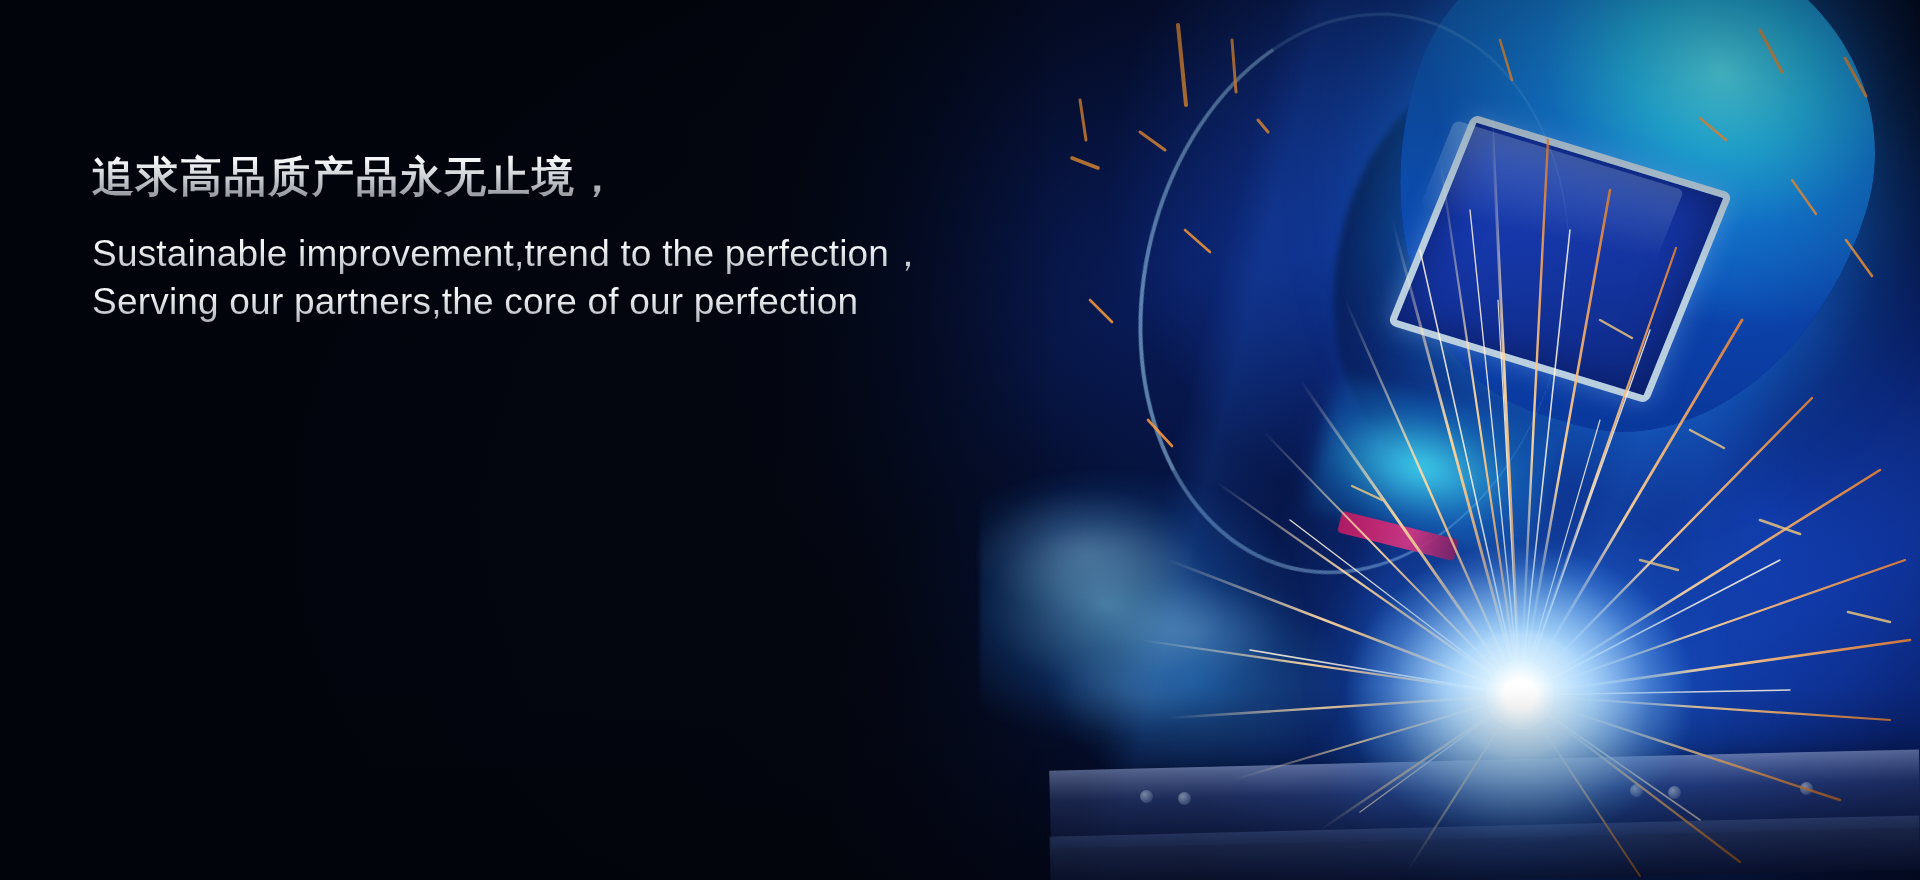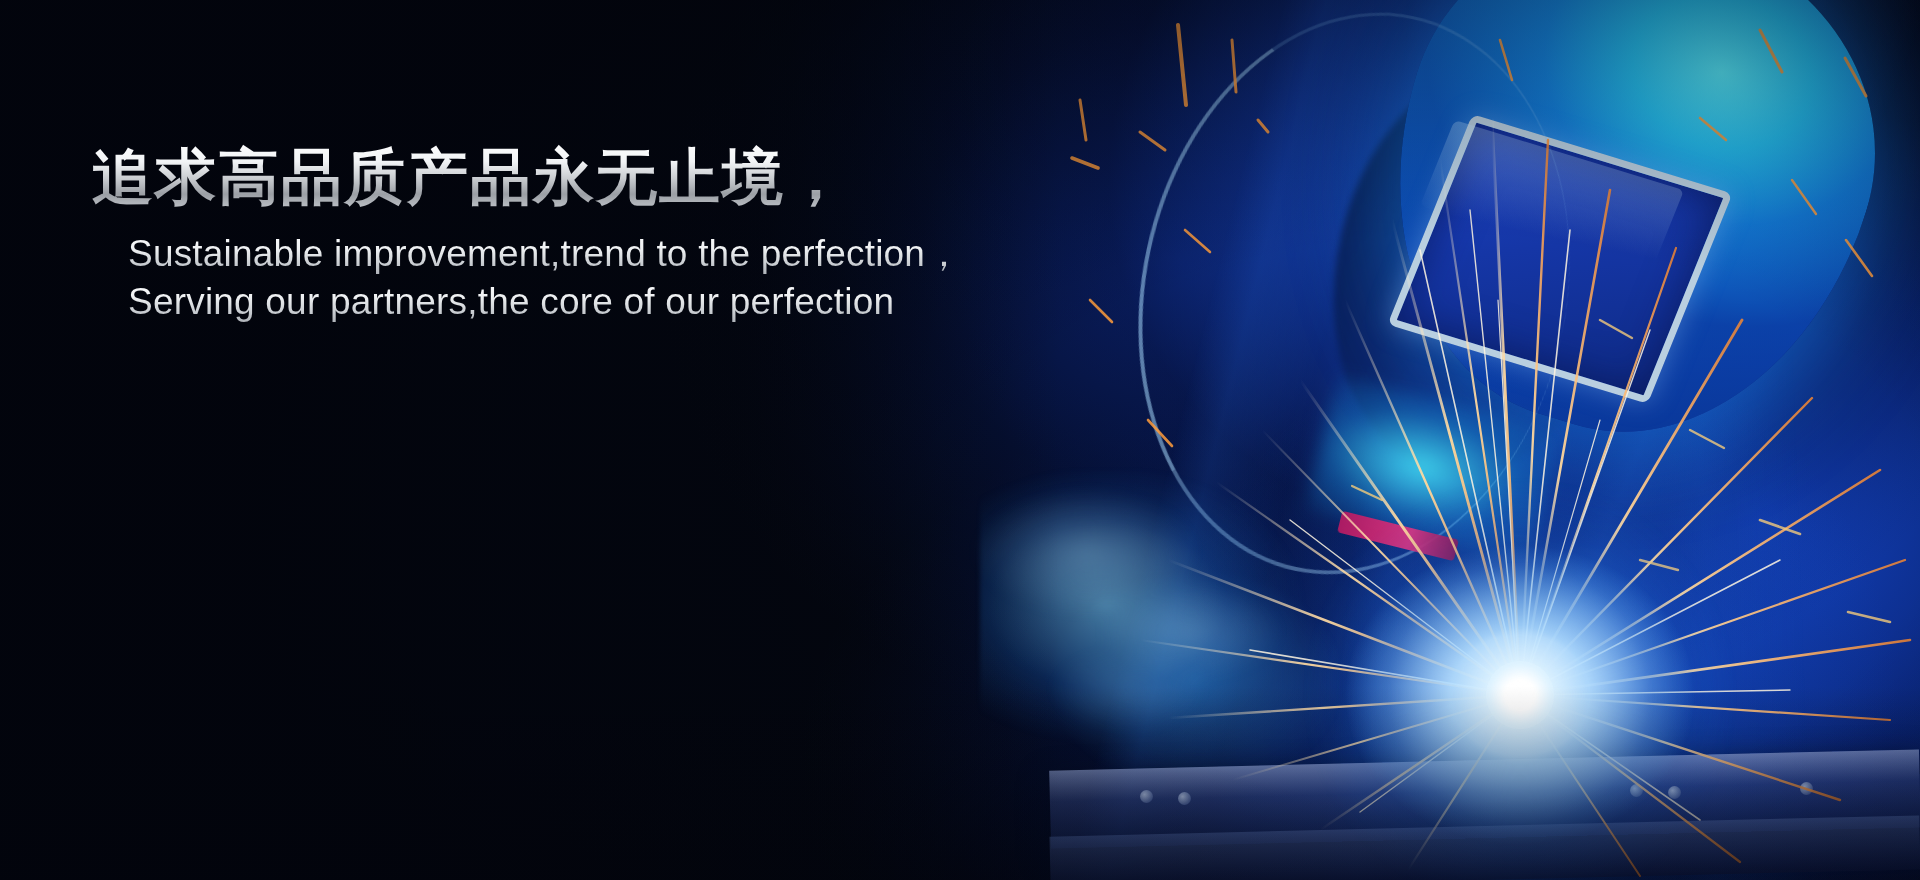--- a/index.html
+++ b/index.html
@@ -158,40 +158,40 @@
     pointer-events:none;
   }
 
   
   #copy{
     position:absolute;left:92px;top:138px;width:980px;z-index:20;
   }
   .cn{
     font-family:"DejaVu Sans","Liberation Sans",sans-serif;
     font-weight:700;
-    font-size:61px;
+    font-size:42px;
     line-height:78px;
     letter-spacing:2px;
     background:linear-gradient(180deg,#ffffff 0%,#f2f4f6 30%,#c9ccd0 52%,#9b9fa5 72%,#cfd3d8 100%);
     -webkit-background-clip:text;background-clip:text;
     color:transparent;-webkit-text-fill-color:transparent;
     white-space:nowrap;
   }
   .en{
     font-family:"Liberation Sans",sans-serif;
     font-weight:400;
     font-size:37px;
     line-height:48px;
     letter-spacing:.2px;
     background:linear-gradient(180deg,#ffffff 0%,#eef0f2 40%,#c3c7cc 75%,#a7abb1 100%);
     -webkit-background-clip:text;background-clip:text;
     color:transparent;-webkit-text-fill-color:transparent;
     white-space:nowrap;
   }
-  #en-wrap{margin-top:14px;margin-left:36px;}
+  #en-wrap{margin-top:14px;}
 </style>
 </head>
 <body>
 
 <div id="banner">
 
   <div id="scene">
     <div class="layer" id="jacket"></div>
     <div class="layer" id="folds"></div>
 

